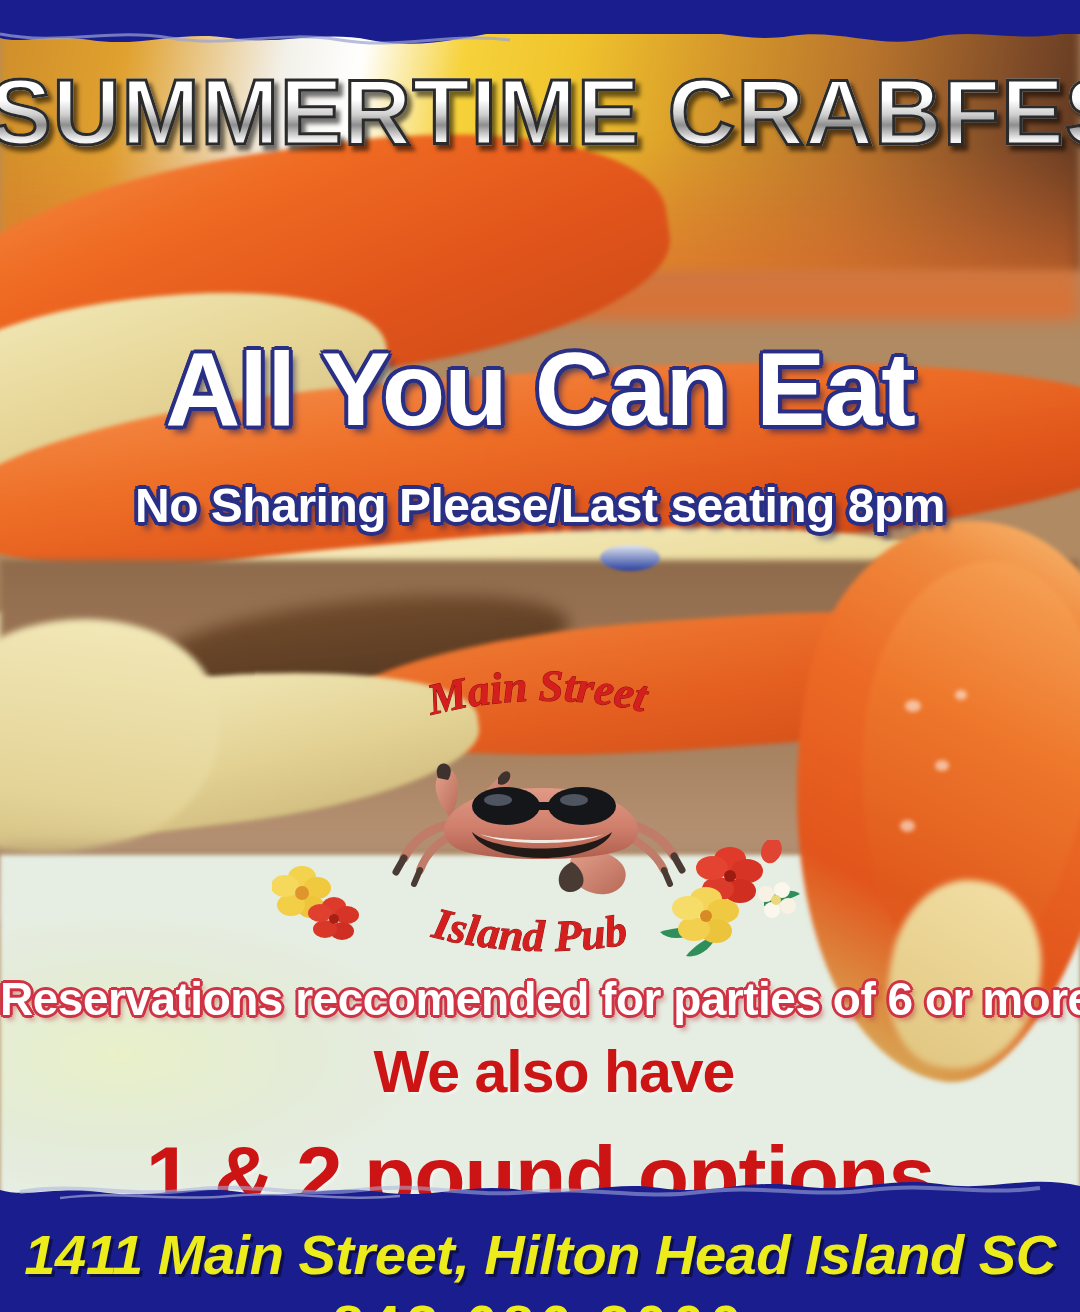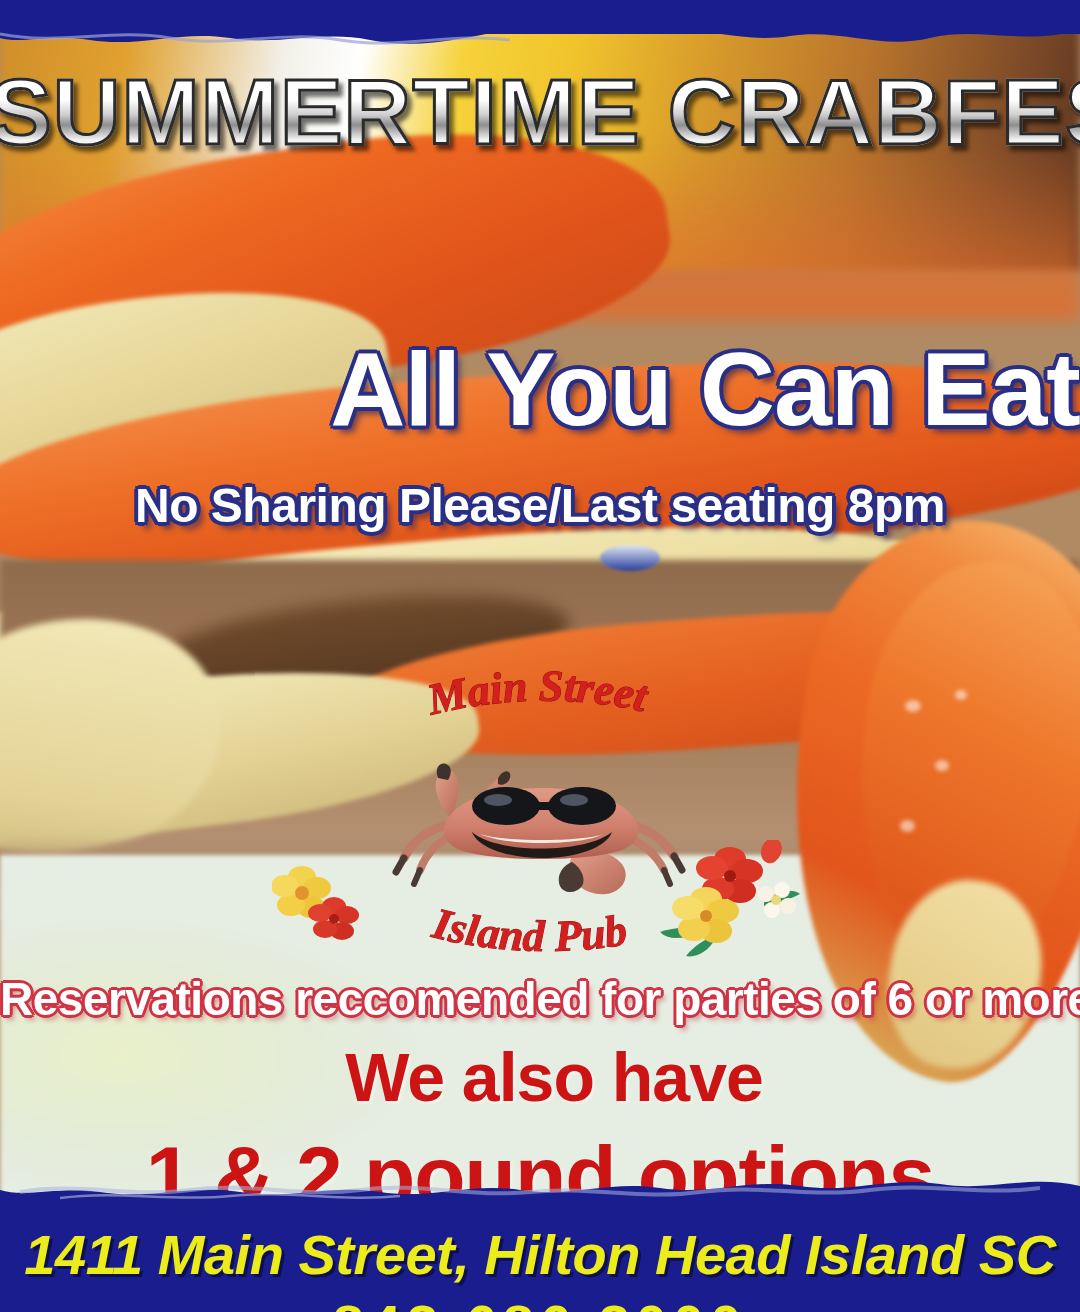--- a/index.html
+++ b/index.html
@@ -155,41 +155,41 @@
     font-weight:700;
     font-family:"Liberation Sans Narrow","Liberation Sans", sans-serif;
     color:#ffffff;
     -webkit-text-stroke:0;
     text-shadow:
       -3px -3px 0 #2a2f86, 3px -3px 0 #2a2f86, -3px 3px 0 #2a2f86, 3px 3px 0 #2a2f86,
       0 -4px 0 #2a2f86, 0 4px 0 #2a2f86, -4px 0 0 #2a2f86, 4px 0 0 #2a2f86,
       6px 7px 6px rgba(20,25,90,.6);
   }
   .line-hours{top:196px;font-size:104px;letter-spacing:-1px;}
-  .line-aye{top:330px;font-size:104px;letter-spacing:-1px;text-align:right;}
+  .line-aye{top:330px;font-size:104px;letter-spacing:-1px;}
   .line-share{top:478px;font-size:48px;letter-spacing:-0.5px;}
 
   
   .line-res{
     top:972px;font-size:46px;font-weight:700;letter-spacing:-0.5px;
     font-family:"Liberation Sans Narrow","Liberation Sans", sans-serif;
     color:#ffffff;
     text-shadow:
       -2px -2px 0 #cf3344, 2px -2px 0 #cf3344, -2px 2px 0 #cf3344, 2px 2px 0 #cf3344,
       0 -3px 0 #cf3344, 0 3px 0 #cf3344, -3px 0 0 #cf3344, 3px 0 0 #cf3344,
       4px 5px 5px rgba(180,40,50,.45);
   }
 
   
   .redline{
     font-weight:700;color:#cc1414;
     font-family:"Liberation Sans", sans-serif;
     text-shadow:2px 2px 3px rgba(255,255,255,.55);
   }
-  .line-wealso{top:1038px;font-size:68px;letter-spacing:-1px;padding-left:28px;}
+  .line-wealso{top:1038px;font-size:59px;letter-spacing:-1px;padding-left:28px;}
   .line-pound{top:1128px;font-size:84px;letter-spacing:-1px;}
 
   
   .line-addr{
     top:1222px;font-size:56px;font-weight:700;letter-spacing:-0.5px;
     font-family:"Liberation Sans Narrow","Liberation Sans", sans-serif;
     color:#ecec1c;font-style:italic;
     text-shadow:3px 3px 0 rgba(0,0,0,.45);
   }
   .line-phone{

